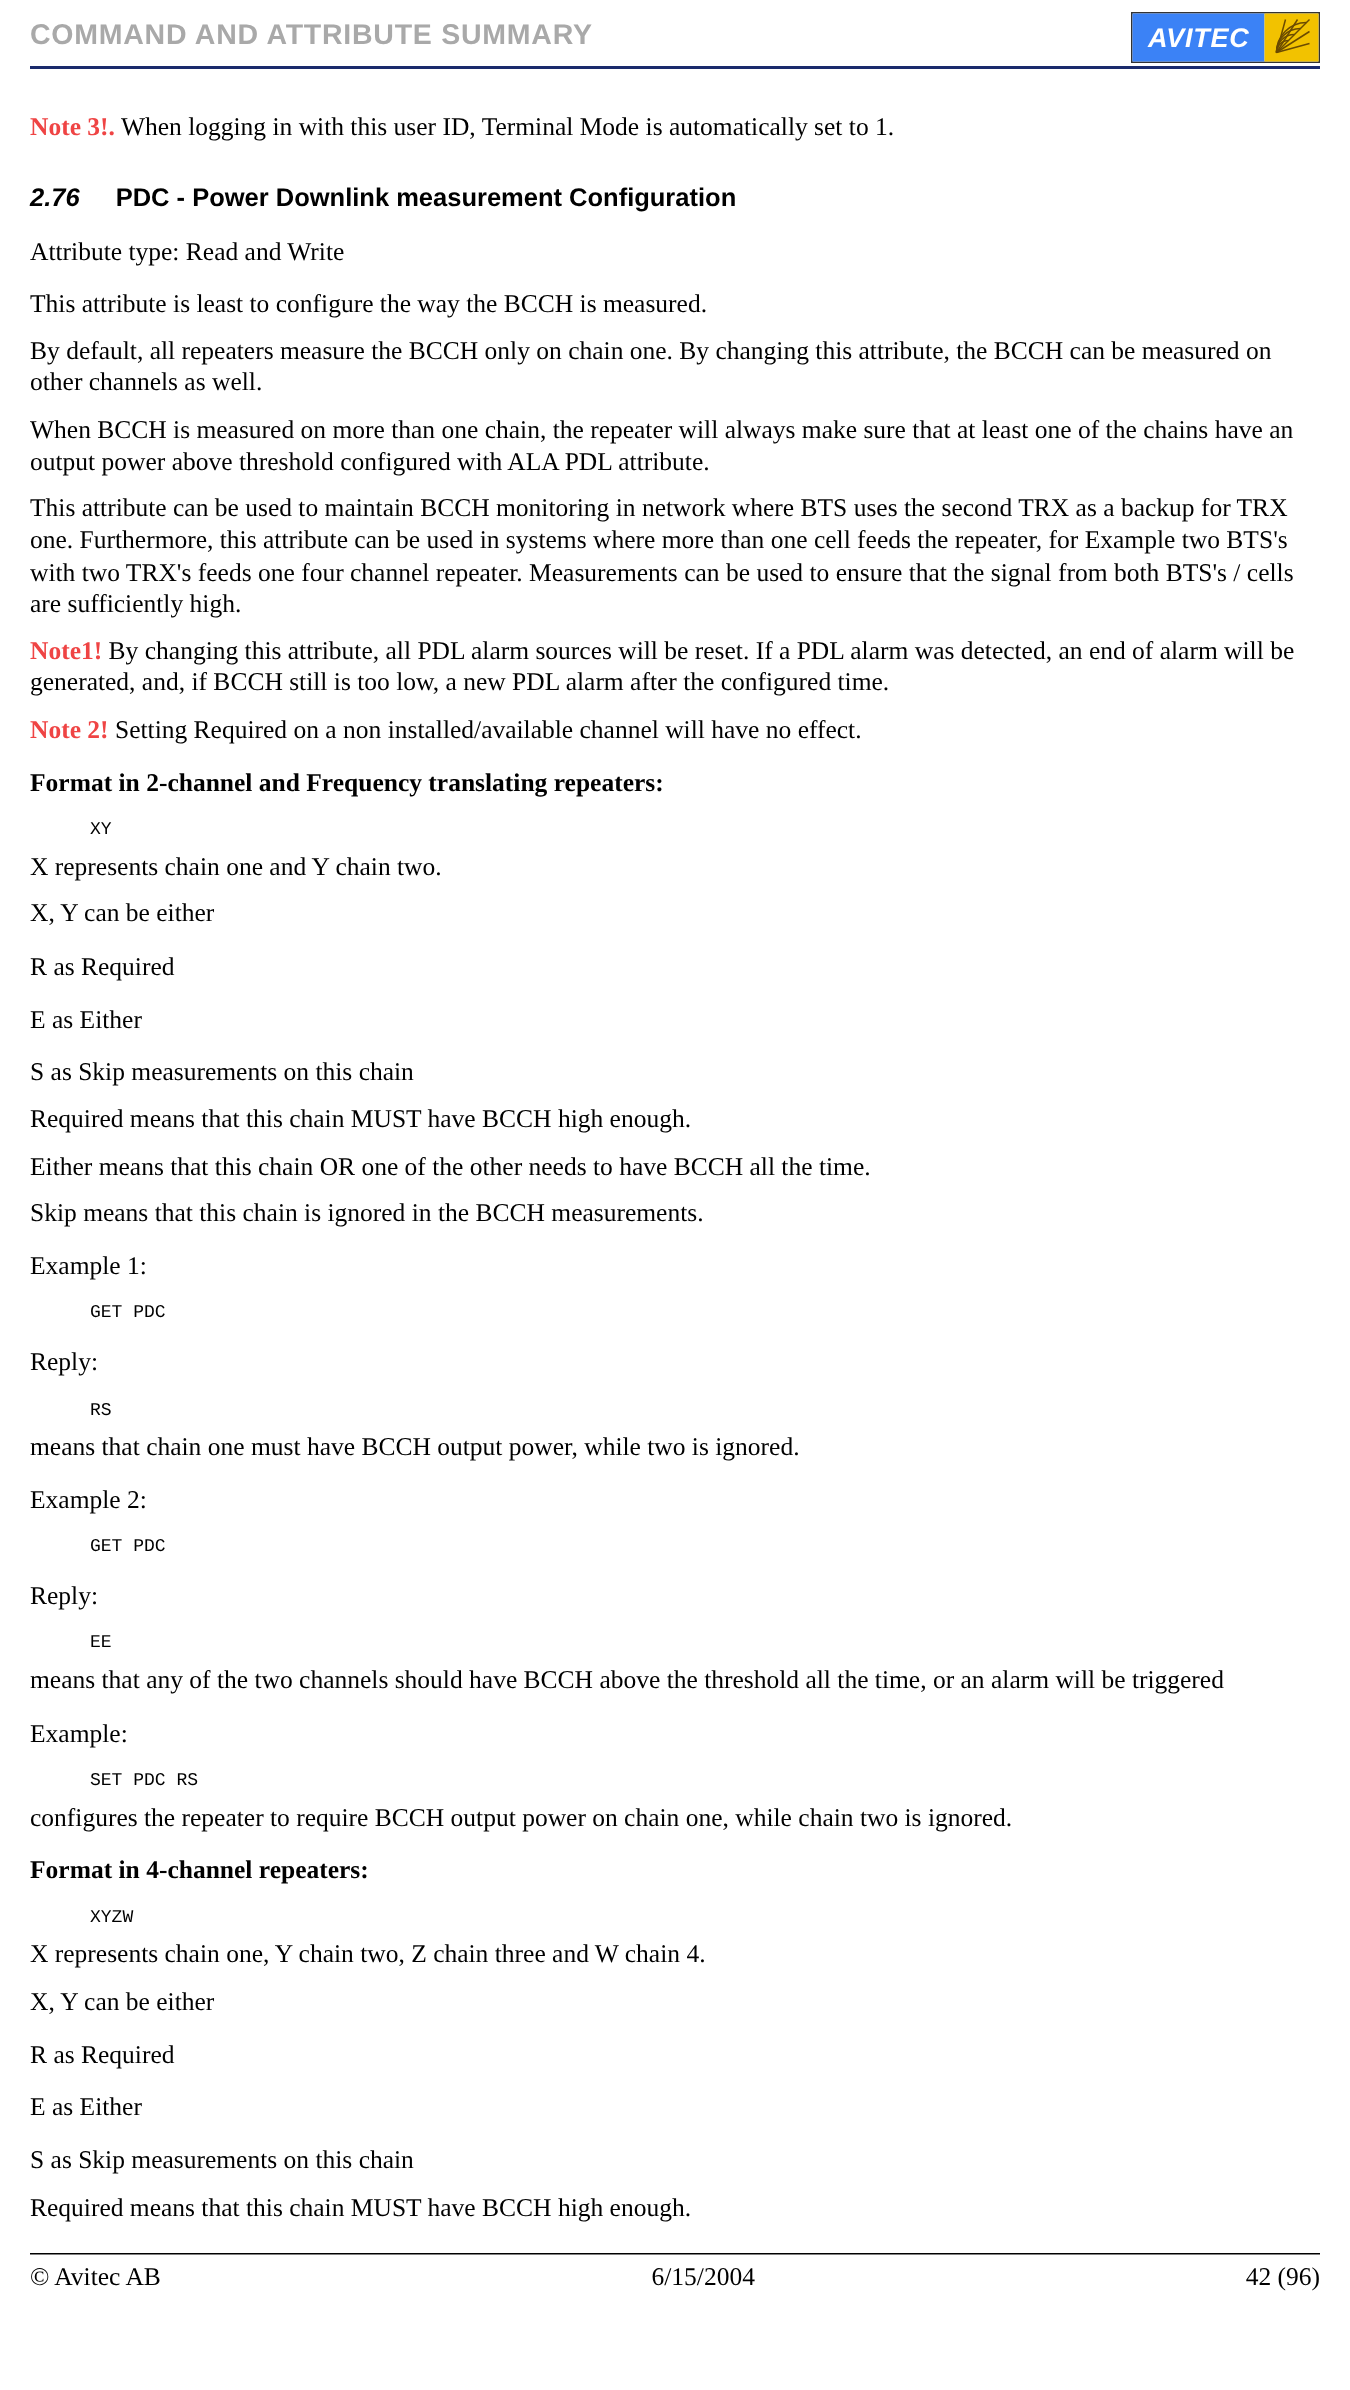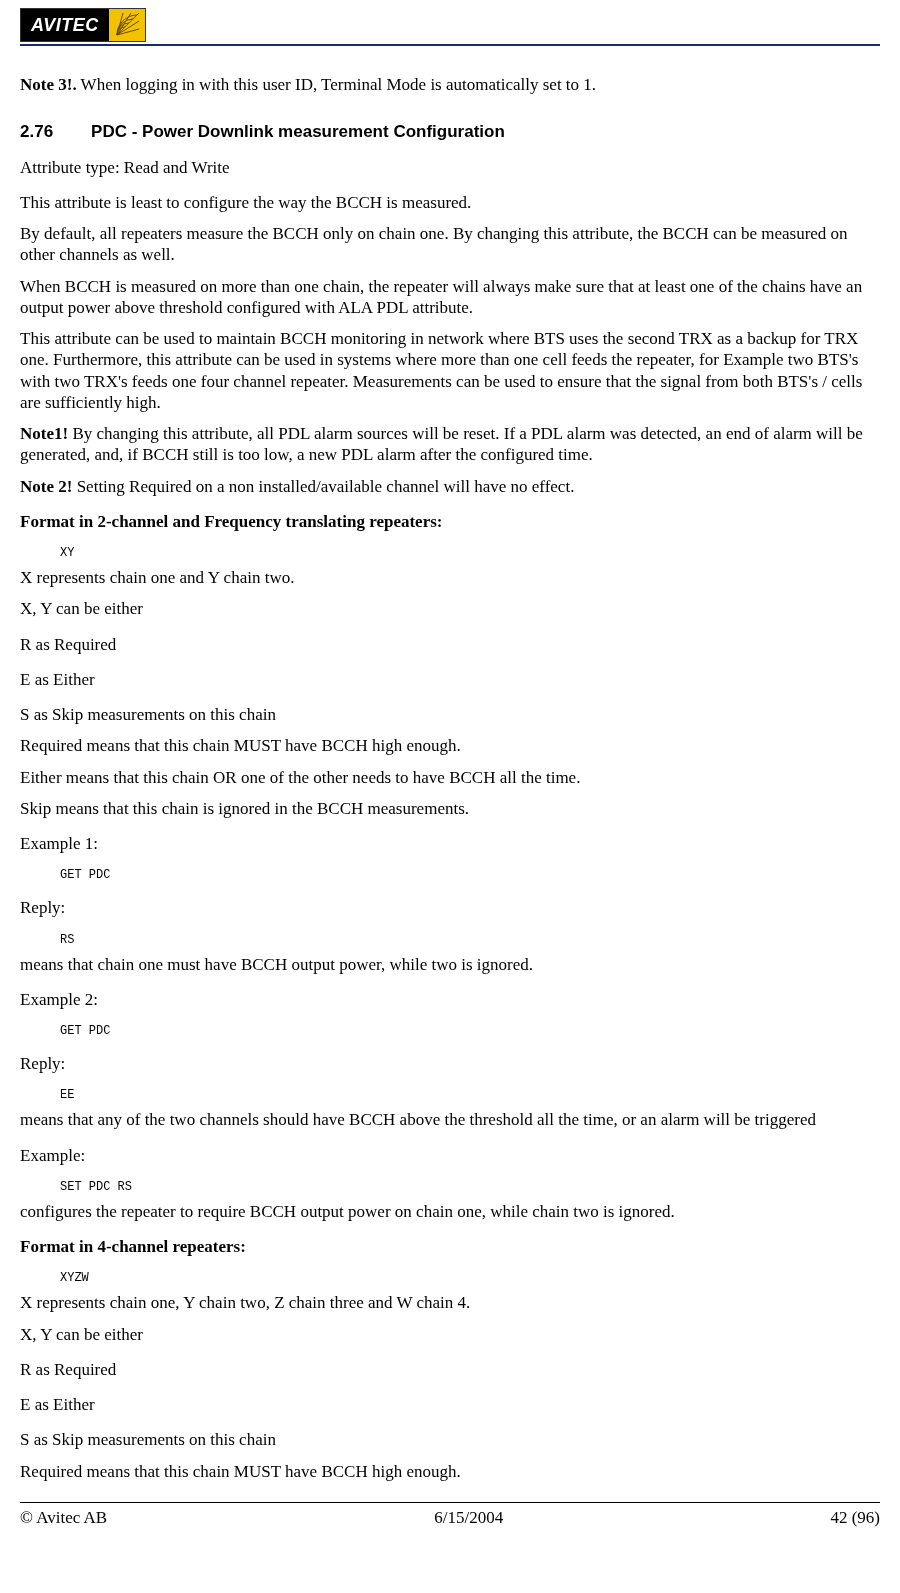--- a/index.html
+++ b/index.html
@@ -25,21 +25,21 @@
     letter-spacing: 0.5px;
     padding-top: 4px;
   }
   .logo {
     display: flex;
     align-items: stretch;
     border: 1px solid #333;
     height: 32px;
   }
   .logo-text {
-    background: #000000;
+    background: #3b82f6;
     color: #fff;
     font-family: Arial, Helvetica, sans-serif;
     font-weight: bold;
     font-size: 18px;
     font-style: italic;
     padding: 4px 10px;
     display: flex;
     align-items: center;
     letter-spacing: 0.5px;
   }
@@ -55,31 +55,31 @@
     border: none;
     border-top: 2px solid #1a2a6c;
     margin: 2px 0 28px 0;
   }
   hr.bottom-rule {
     border: none;
     border-top: 1px solid #000;
     margin: 20px 0 4px 0;
   }
   .note-red {
-    color: #000000;
+    color: #ef4444;
     font-weight: bold;
   }
   .section-heading {
     font-family: Verdana, Arial, Helvetica, sans-serif;
     font-weight: bold;
     font-size: 17px;
     margin-top: 26px;
     margin-bottom: 10px;
   }
-  .sec-num { margin-right: 38px; }
+  .sec-num { margin-right: 24px; font-style: italic; }
   p { margin: 6px 0 10px 0; }
   .bold { font-weight: bold; }
   .italic { }
   .mono {
     font-family: "Courier New", Courier, monospace;
     font-size: 12px;
     margin: 2px 0 2px 40px;
     white-space: pre;
   }
   .tight { margin: 14px 0; }
@@ -87,20 +87,21 @@
     display: flex;
     justify-content: space-between;
     font-size: 17px;
     align-items: flex-end;
   }
 </style>
 </head>
 <body>
 
 <div class="header-bar">
+  <div class="header-title">COMMAND AND ATTRIBUTE SUMMARY</div>
   <div class="logo">
     <div class="logo-text">AVITEC</div>
     <div class="logo-icon">
       <svg width="28" height="28" viewBox="0 0 28 28">
         <g stroke="#6b4b00" stroke-width="1" fill="none">
           <path d="M4 24 A20 20 0 0 1 24 4"></path>
           <path d="M4 24 A16 16 0 0 1 20 8"></path>
           <path d="M4 24 A12 12 0 0 1 16 12"></path>
           <path d="M4 24 A8 8 0 0 1 12 16"></path>
           <line x1="4" y1="24" x2="26" y2="2"></line>

